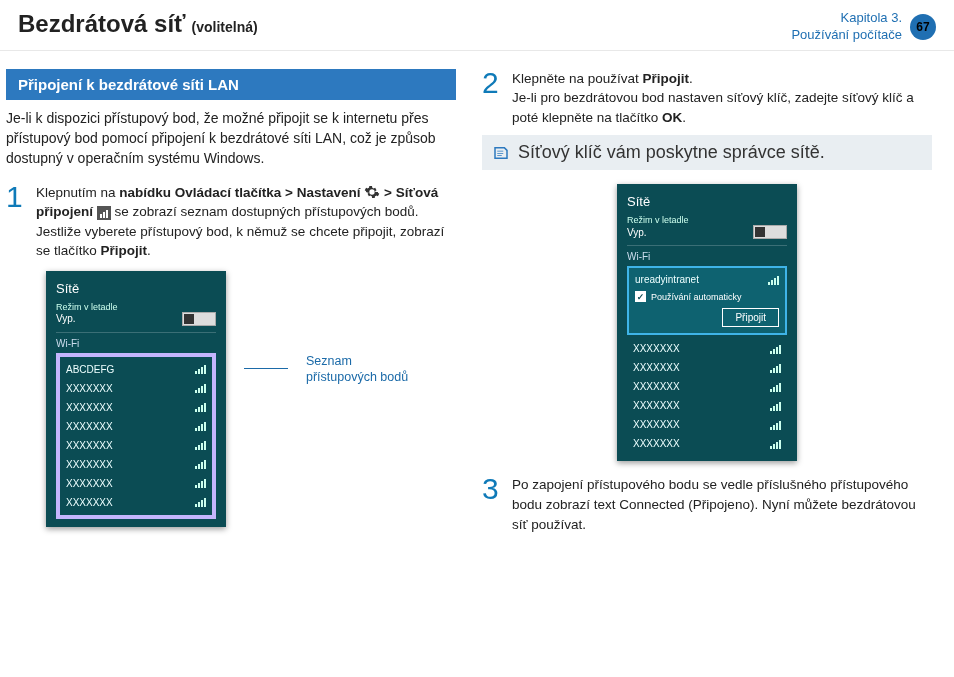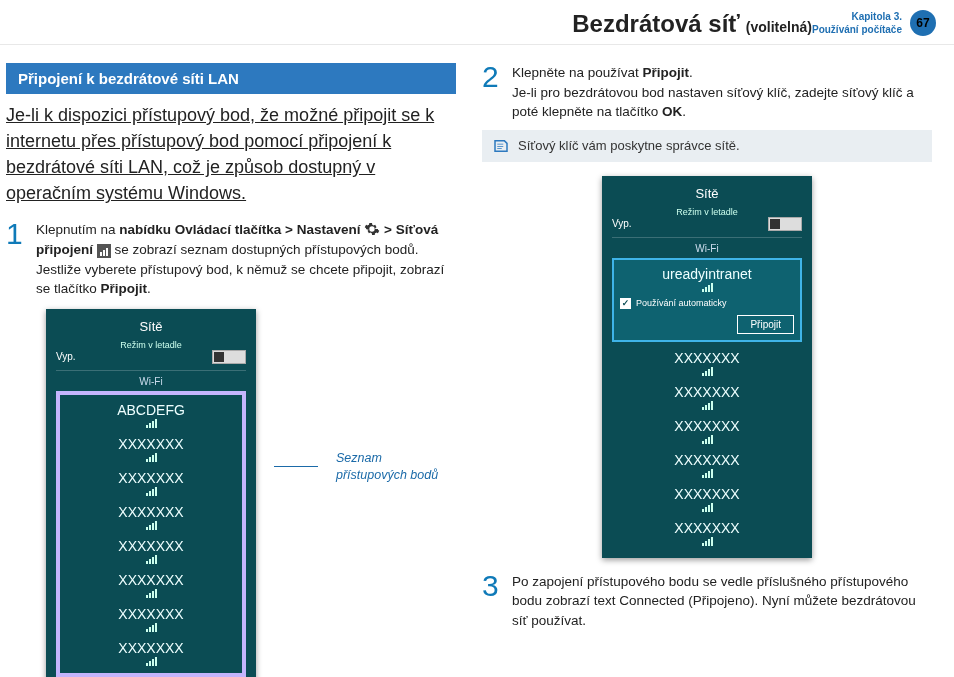--- a/index.html
+++ b/index.html
@@ -7,42 +7,42 @@
     font-family: "Segoe UI", Arial, sans-serif;
     background: #fff;
     width: 954px;
     height: 677px;
     position: relative;
     overflow: hidden;
     color: #333;
   }
   .page-header {
     display: flex;
-    justify-content: flex-end;
+    justify-content: space-between;
     align-items: flex-start;
     padding: 10px 18px 6px 18px;
     border-bottom: 1px solid #e8e8e8;
   }
   .title-group { display: flex; align-items: baseline; gap: 6px; }
   .page-title { font-size: 24px; font-weight: 700; color: #222; }
   .page-subtitle { font-size: 14px; font-weight: 600; color: #222; }
   .header-right { text-align: right; display: flex; align-items: center; gap: 8px; }
-  .header-meta { color: #1f6fb2; font-weight: 700; font-size: 10px; line-height: 1.3; text-align: right; }
+  .header-meta { color: #1f6fb2; font-weight: 400; font-size: 13px; line-height: 1.3; text-align: right; }
   .page-badge {
     background: #1f6fb2; color: #000000; border-radius: 50%;
     width: 26px; height: 26px; display: flex; align-items: center; justify-content: center;
     font-size: 12px; font-weight: 600;
   }
   .columns { display: flex; gap: 26px; padding: 18px 22px 0 6px; }
   .col { flex: 1; }
   .section-bar {
     background: #2d79bf; color: #fff; font-weight: 600;
     padding: 7px 12px; font-size: 15px; margin-bottom: 8px;
   }
-  .body-text { font-size: 18px; line-height: 1.45; margin-bottom: 14px; color: #222; text-decoration: underline; }
+  .body-text { font-size: 14px; line-height: 1.45; margin-bottom: 14px; color: #222; }
   .step-row { display: flex; gap: 8px; margin-bottom: 8px; }
   .step-num {
     color: #0f7ab8; font-size: 30px; font-weight: 300;
     line-height: 0.9; min-width: 22px; font-family: "Segoe UI Light", "Segoe UI", sans-serif;
   }
   .step-body { flex: 1; font-size: 13.5px; line-height: 1.45; color: #222; }
   .bold { font-weight: 700; }
   .icon-inline {
     display: inline-flex; align-items: center; justify-content: center;
     width: 16px; height: 16px; vertical-align: -3px;
@@ -50,52 +50,51 @@
   .gear-icon svg { width: 16px; height: 16px; }
   .bars-icon {
     background: #555; width: 14px; height: 14px; vertical-align: -2px;
     display: inline-flex; align-items: flex-end; justify-content: center; gap: 1px; padding: 2px;
   }
   .bars-icon span { background: #fff; width: 2px; }
   .bars-icon span:nth-child(1){height:4px}
   .bars-icon span:nth-child(2){height:6px}
   .bars-icon span:nth-child(3){height:8px}
   .note-box {
-    background: #e9eef2; padding: 7px 10px; font-size: 13px; color: #333;
+    background: #e9eef2; padding: 7px 10px; font-size: 18px; color: #333;
     display: flex; align-items: center; gap: 8px; margin: 6px 0 14px 0;
   }
   .note-icon {
     width: 18px; height: 18px; flex-shrink: 0;
     display: inline-flex; align-items: center; justify-content: center;
   }
   
   .panel-wrap { display: flex; align-items: center; gap: 18px; margin-left: 40px; margin-top: 10px; }
   .panel {
-    background: #0b4c54; color: #fff; width: 210px;
+    background: #0b4c54; color: #fff; width: 180px;
     padding: 10px 10px 8px 10px; font-size: 10px;
     box-shadow: 0 2px 6px rgba(0,0,0,.4);
-    text-align: center;
   }
   .panel.right { margin: 0 auto; }
   .panel-title { font-size: 13px; margin-bottom: 6px; }
   .airplane-label { font-size: 9px; color: #cfe; }
   .airplane-row { display: flex; justify-content: space-between; align-items: center; margin-bottom: 6px; }
   .airplane-state { font-size: 10px; }
   .toggle {
     width: 34px; height: 14px; background: #ddd; position: relative; border: 1px solid #aaa;
   }
   .toggle::after {
     content: ""; position: absolute; left: 1px; top: 1px; width: 10px; height: 10px; background: #333;
   }
   .section-label { font-size: 10px; color: #cde; margin: 4px 0; border-top: 1px solid rgba(255,255,255,.2); padding-top: 5px; }
   .wifi-list { border: 4px solid #c4b5fd; padding: 3px 4px; }
   .wifi-list.noborder { border: none; padding: 0 4px; }
   .wifi-item {
     display: flex; justify-content: space-between; align-items: center;
-    padding: 4px 2px; font-size: 14px; color: #eff; flex-direction: column;
+    padding: 4px 2px; font-size: 10px; color: #eff;
   }
   .wifi-sig { display: flex; gap: 1px; align-items: flex-end; height: 10px; }
   .wifi-sig span { width: 2px; background: #cfe; }
   .wifi-sig span:nth-child(1){height:3px}
   .wifi-sig span:nth-child(2){height:5px}
   .wifi-sig span:nth-child(3){height:7px}
   .wifi-sig span:nth-child(4){height:9px}
   .wifi-selected-block {
     border: 2px solid #3fb4e8; background: #0e6270; padding: 4px 6px 6px 6px; margin-bottom: 4px;
   }
@@ -104,21 +103,21 @@
   .checkbox {
     width: 11px; height: 11px; background: #fff; color: #0b4c54;
     display: flex; align-items: center; justify-content: center; font-size: 9px; font-weight: 700;
   }
   .connect-btn {
     display: inline-block; border: 1px solid #fff; padding: 3px 12px; font-size: 10px;
     float: right; color: #fff;
   }
   .clearfix::after { content: ""; display: block; clear: both; }
   .callout {
-    color: #1b6aa8; font-size: 12.5px; line-height: 1.3; max-width: 120px; font-style: italic;
+    color: #1b6aa8; font-size: 12.5px; line-height: 1.3; max-width: 120px;
   }
   .callout-line {
     border-top: 1px solid #1b6aa8; width: 44px; height: 0; align-self: center; margin-top: -60px;
   }
   .panel-wrap-right { display:flex; justify-content:center; margin: 2px 0 14px 0; }
 </style>
 </head>
 <body>
 
 <div class="page-header">

